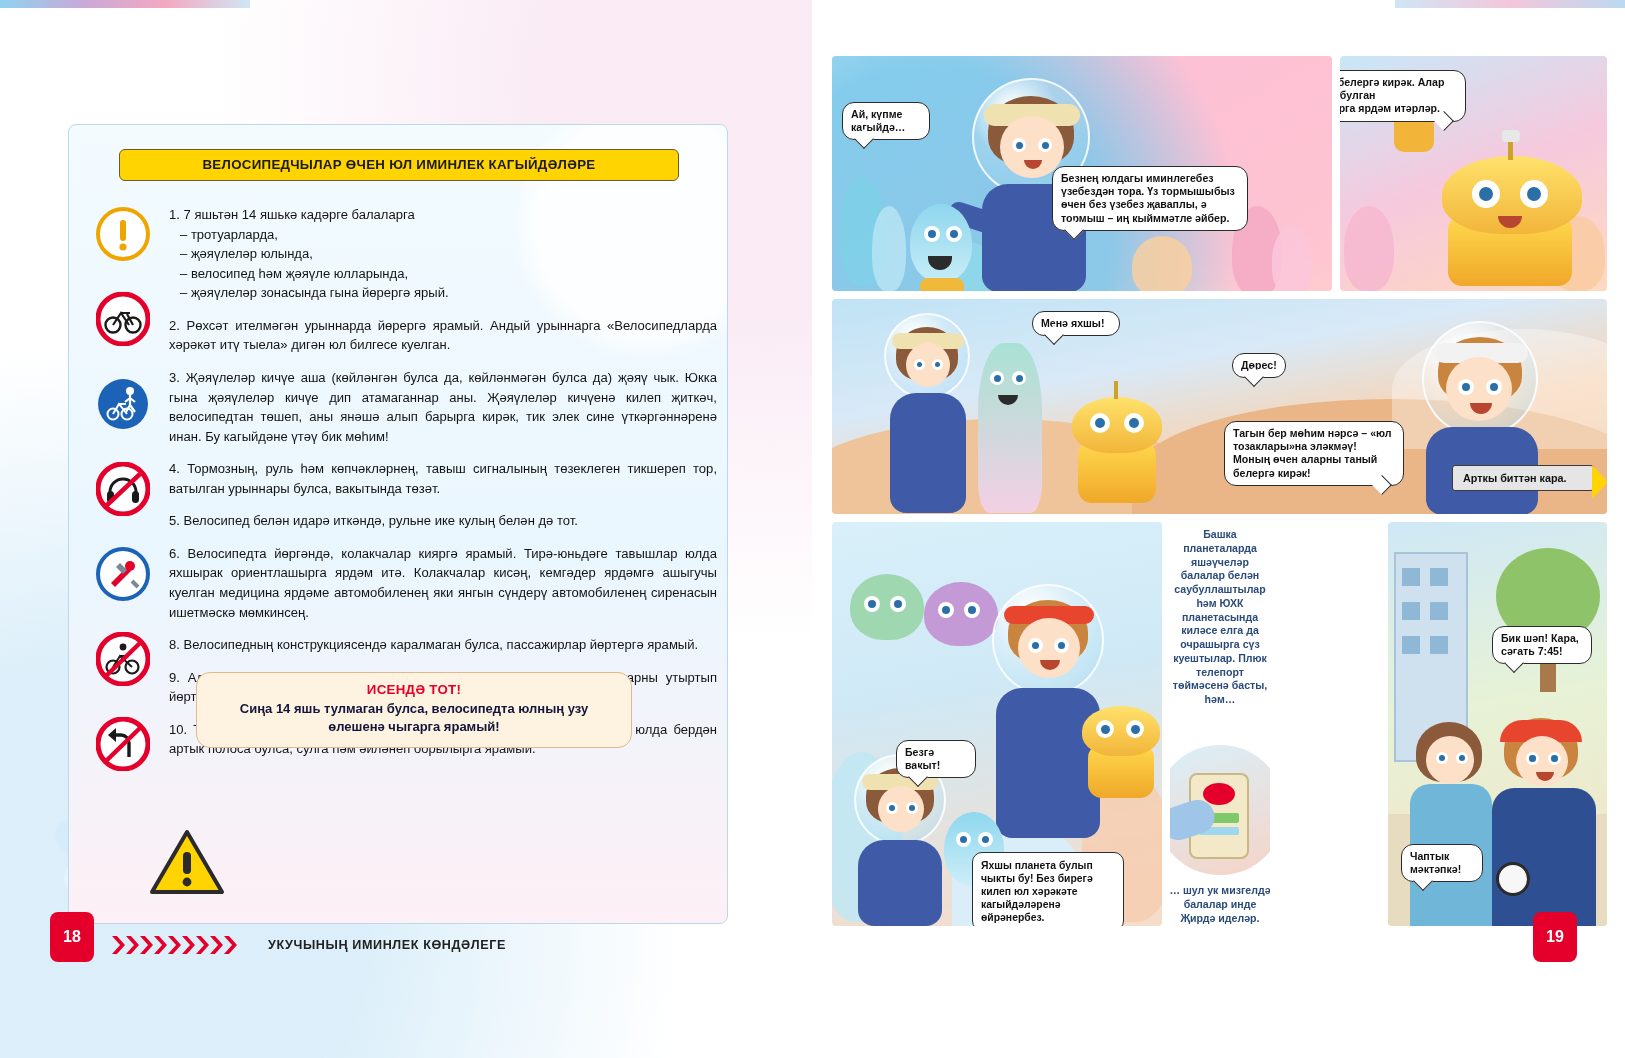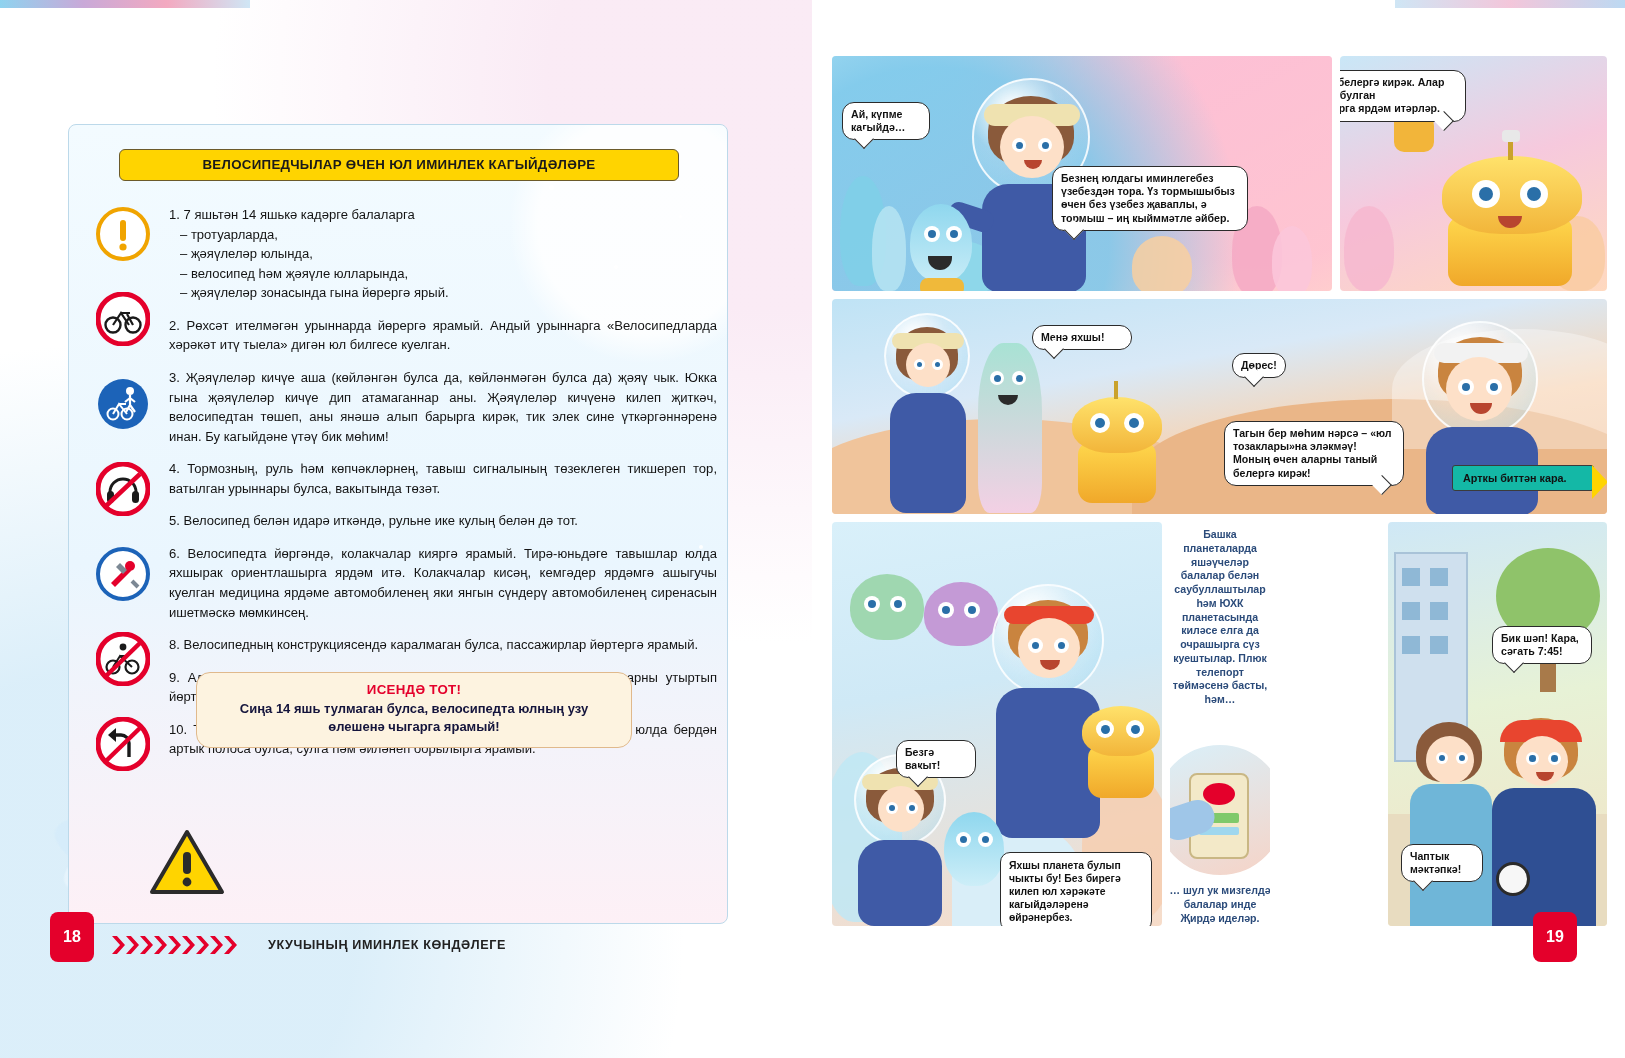--- a/index.html
+++ b/index.html
@@ -151,36 +151,36 @@
     font-size:10.6px; line-height:1.25; color:#111; font-weight:700;
   }
   .bub.tl:after, .bub.tr:after, .bub.bl:after, .bub.br:after {
     content:""; position:absolute; width:13px; height:13px; background:#fff;
     border-left:1.6px solid #2b2b2b; border-bottom:1.6px solid #2b2b2b;
   }
   .bub.bl:after { left:14px; bottom:-7px; transform:rotate(-45deg); }
   .bub.br:after { right:14px; bottom:-7px; transform:rotate(-135deg); }
 
   .yellow-arrow {
-    position:absolute; background:#14b8a6; border:1.5px solid #3b3b3b;
+    position:absolute; background:#e5e5e5; border:1.5px solid #3b3b3b;
     font-size:10.8px; font-weight:700; color:#111; padding:6px 26px 6px 10px;
     border-radius:3px;
   }
   .yellow-arrow:after{
     content:""; position:absolute; right:-15px; top:-1.5px; width:0; height:0;
     border-top:17px solid transparent; border-bottom:17px solid transparent;
     border-left:16px solid #ffd400;
   }
   .narr {
     position:absolute; font-size:10.6px; line-height:1.3; color:#2b4b7a;
     font-weight:700; text-align:center;
   }
   .cap {
     position:absolute; background:#fff; border:1.5px solid #2b2b2b; border-radius:10px;
-    font-size:10.4px; line-height:1.25; padding:6px 8px; font-weight:700; color:#111;margin-left:28px;
+    font-size:10.4px; line-height:1.25; padding:6px 8px; font-weight:700; color:#111;
   }
 </style>
 </head>
 <body>
 
 <div class="spread">
 
   <div class="page page-left">
     <div class="top-strip"></div>
     <div class="flower"></div>
@@ -421,21 +421,21 @@
 
         <div class="bubble-dome" style="left:590px;top:22px;width:116px;height:116px"></div>
         <div class="hair" style="left:606px;top:38px;width:84px;height:66px;background:#c9843f"></div>
         <div class="helmetband" style="left:602px;top:44px;width:94px;height:20px;background:#f2f2f2"></div>
         <div class="face" style="left:614px;top:58px;width:66px;height:64px"></div>
         <div class="eye" style="left:626px;top:80px;width:16px;height:16px"></div>
         <div class="eye" style="left:654px;top:80px;width:16px;height:16px"></div>
         <div class="mouth" style="left:638px;top:104px;width:22px;height:11px"></div>
         <div class="suit" style="left:594px;top:128px;width:112px;height:88px"></div>
 
-        <div class="bub bl" style="left:200px;top:26px;width:100px">Менә яхшы!</div>
+        <div class="bub bl" style="left:200px;top:12px;width:88px">Менә яхшы!</div>
         <div class="bub bl" style="left:400px;top:54px;width:54px">Дөрес!</div>
         <div class="bub br" style="left:392px;top:122px;width:180px">Тагын бер мөһим нәрсә – «юл тозаклары»на эләкмәү! Моның өчен аларны таный белергә кирәк!</div>
 
         <div class="yellow-arrow" style="left:620px;top:166px">Арткы биттән кара.</div>
       </div>
 
       <div class="panel" id="p4">
         <div class="bg"></div>
         <div class="coral" style="left:-10px;top:230px;width:80px;height:170px;background:#bfe8f5"></div>
         <div class="coral" style="left:250px;top:250px;width:90px;height:150px;background:#f6ceb0"></div>

